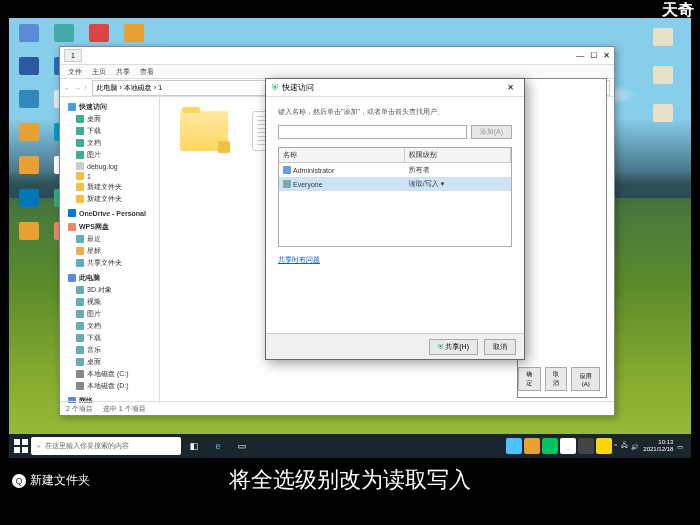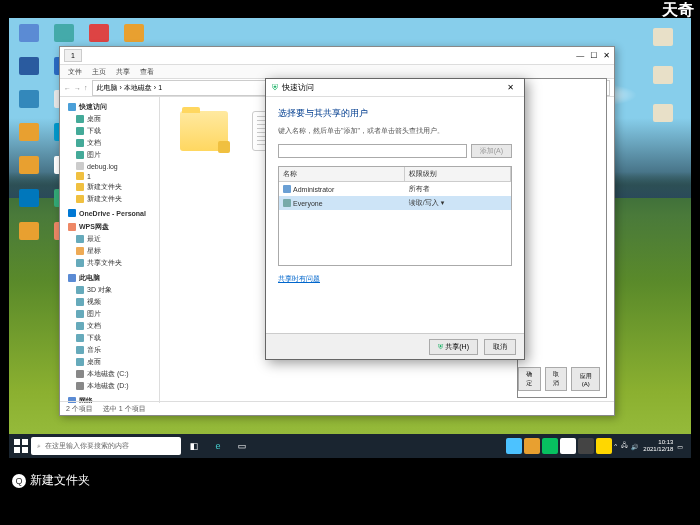--- a/index.html
+++ b/index.html
@@ -334,21 +334,20 @@
    </div>
   </div>
 
   <div class="dialog">
    <div class="dlg-title">
     <span style="color:#0a5;margin-right:4px">⛨</span>
     <span>快速访问</span>
     <span class="x">✕</span>
    </div>
    <div class="dlg-body">
-    <div class="dlg-h">选择要与其共享的用户</div>
     <div class="dlg-sub">键入名称，然后单击"添加"，或者单击箭头查找用户。</div>
     <div class="dlg-combo">
      <div class="inp"></div>
      <div class="btn">添加(A)</div>
     </div>
     <div class="dlg-table">
      <div class="dlg-th">
       <div class="c1">名称</div>
       <div class="c2">权限级别</div>
      </div>
@@ -412,13 +411,14 @@
     <span>▭</span>
    </div>
   </div>
  </div>
 
  <div class="watermark-tr">天奇</div>
  <div class="watermark-bl">
   <div class="logo">Q</div>
   <span>新建文件夹</span>
  </div>
+ <div class="subtitle">将全选级别改为读取写入</div>
 </div>
 
 </body></html>

